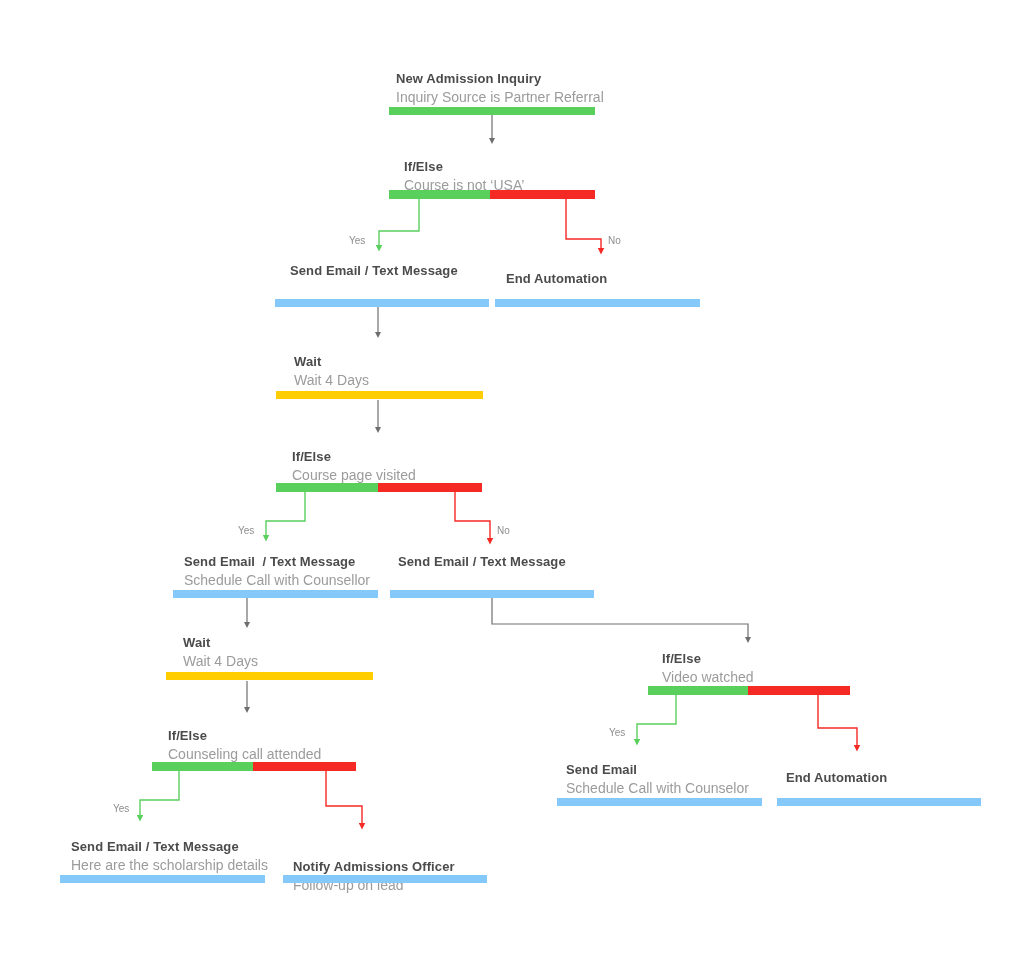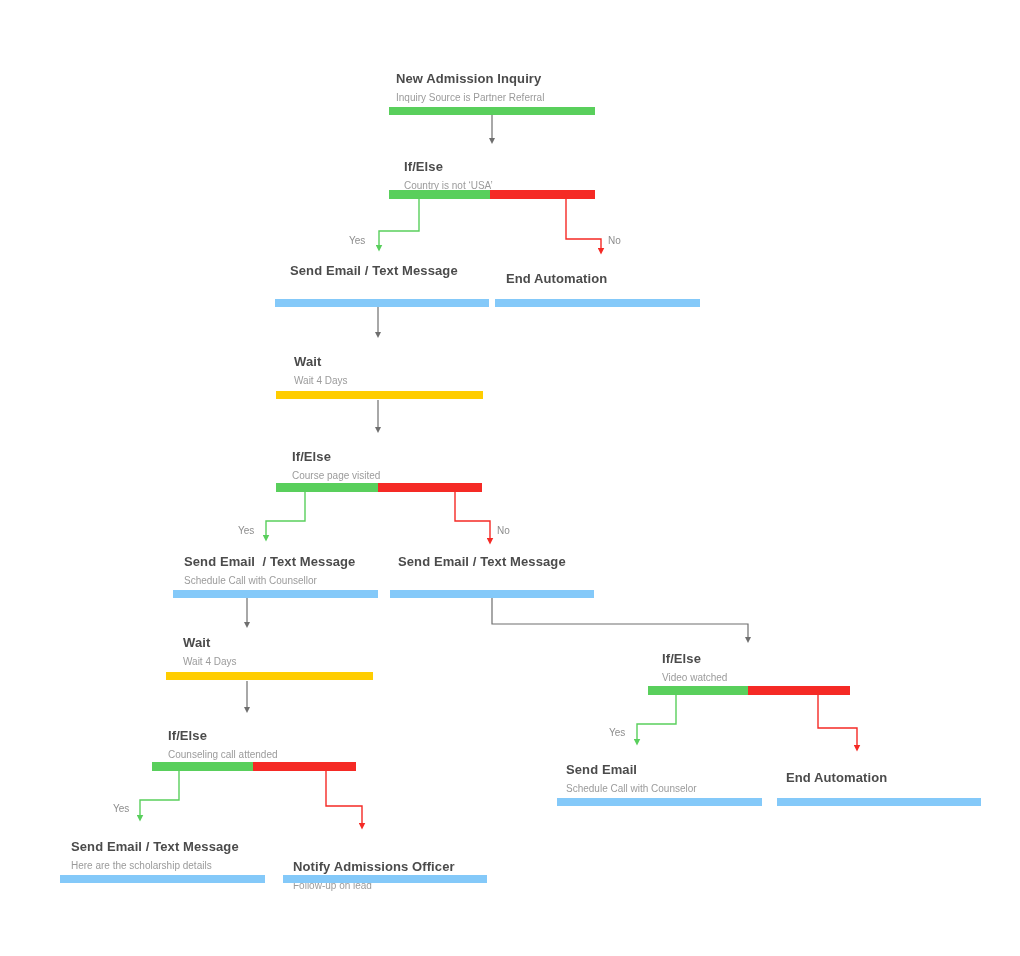--- a/index.html
+++ b/index.html
@@ -32,21 +32,21 @@
   }
   .node-title {
     font-size: 13px;
     font-weight: bold;
     color: #4b4b4b;
     letter-spacing: 0.1px;
     line-height: 16px;
     white-space: pre;
   }
   .node-sub {
-    font-size: 10px;
+    font-size: 14px;
     font-weight: normal;
     color: #9b9b9b;
     line-height: 15px;
     margin-top: 3px;
     white-space: pre;
   }
   .bar {
     position: absolute;
     height: 8px;
     border-radius: 0px;
@@ -117,21 +117,21 @@
   </svg>
 
   <div class="node" style="left:396px; top:71px; width:260px;">
     <div class="node-title">New Admission Inquiry</div>
     <div class="node-sub">Inquiry Source is Partner Referral</div>
   </div>
   <div class="bar bar-green" style="left:389px; top:107px; width:206px;"></div>
 
   <div class="node" style="left:404px; top:159px; width:260px;">
     <div class="node-title">If/Else</div>
-    <div class="node-sub">Country is not ‘USA’</div>
+    <div class="node-sub">Course is not ‘USA’</div>
   </div>
   <div class="split" style="left:389px; top:190px; width:206px;">
     <div class="g" style="width:101px;"></div>
     <div class="r" style="width:105px;"></div>
   </div>
   <div class="branch-label" style="left:349px; top:234px;">Yes</div>
   <div class="branch-label" style="left:608px; top:234px;">No</div>
 
   <div class="node" style="left:290px; top:263px; width:280px;">
     <div class="node-title">Send Email / Text Message</div>

